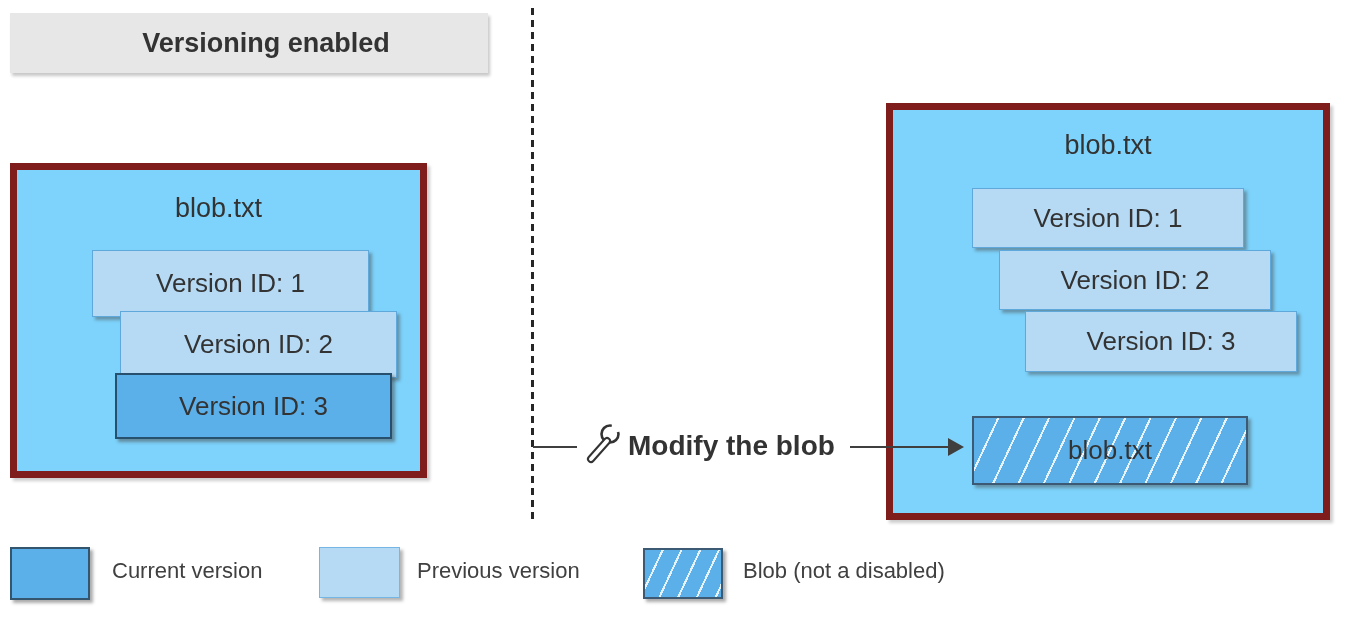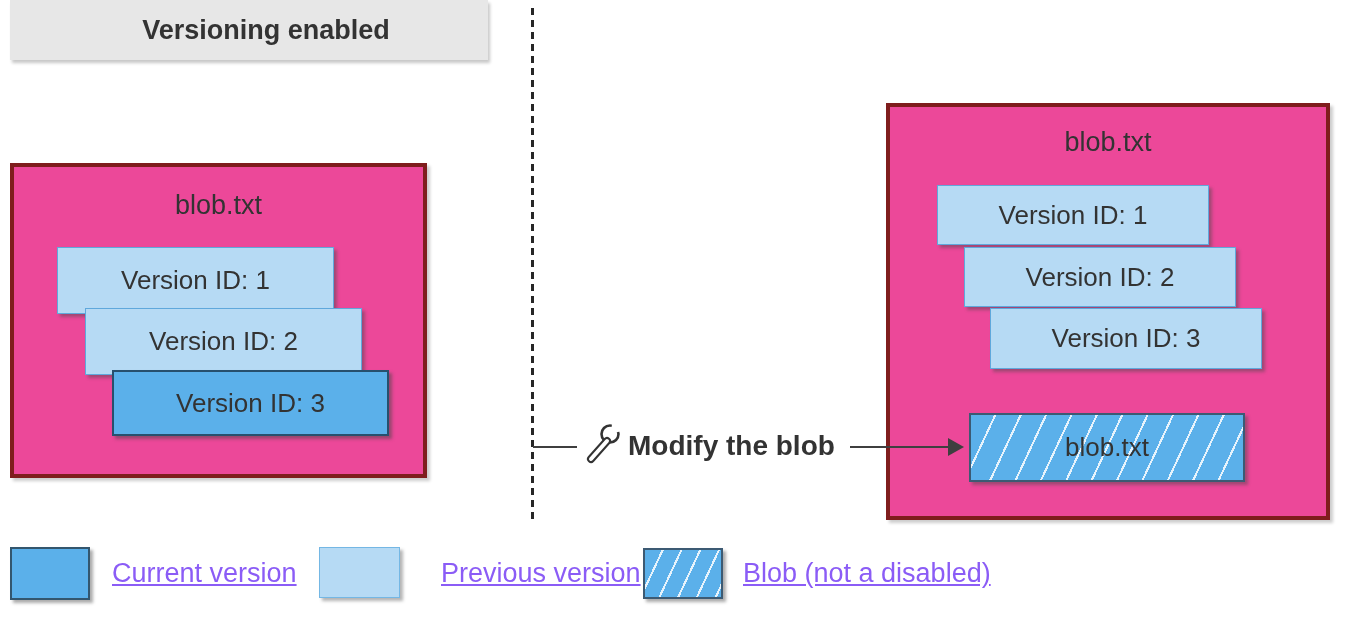--- a/index.html
+++ b/index.html
@@ -14,38 +14,39 @@
     display:flex; align-items:center; justify-content:center;
     font-size:27px; font-weight:700; color:#333333;
   }
 
   .divider {
     width:3px;
     background:repeating-linear-gradient(to bottom,#262626 0 7px,transparent 7px 12px);
   }
 
   .container {
-    background:#ec4899;
-    border:4px solid #7f1d1d;
+    background:#7dd3fc;
+    border:7px solid #7f1d1d;
     box-shadow:3px 3px 3px rgba(0,0,0,0.2);
   }
   .ctitle {
     position:absolute; left:0; right:0; text-align:center;
     font-size:27px; color:#333333;
   }
 
   .vbox {
     position:absolute;
     display:flex; align-items:center; justify-content:center;
     font-size:26px; color:#333333;
   }
   .prev {
     background:#b6daf4;
     border:1px solid #5fa8dc;
     box-shadow:3px 3px 3px rgba(70,70,70,0.45);
+    margin-left:32px;
   }
   .curr {
     background:#5bb0ea;
     border:2px solid #27506e;
     box-shadow:3px 3px 3px rgba(70,70,70,0.5);
   }
   .hatch {
     background-color:#5bb0ea;
     background-image:repeating-linear-gradient(115deg,rgba(255,255,255,0) 0 21px,rgba(255,255,255,0.85) 21px 23px);
     border:2px solid #3c5a73;
@@ -60,36 +61,36 @@
 
   .line { background:#3f3f3f; height:2px; }
   .arrowhead {
     width:0; height:0;
     border-top:9px solid transparent;
     border-bottom:9px solid transparent;
     border-left:16px solid #3f3f3f;
   }
   .action-label { font-size:28px; font-weight:700; color:#333333; white-space:nowrap; }
 
-  .legend-label { font-size:27px; color:#8b5cf6; white-space:nowrap;text-decoration:underline; }
+  .legend-label { font-size:22px; color:#404040; white-space:nowrap; }
   .sw-curr {
     background:#5bb0ea; border:2px solid #33566e;
     box-shadow:3px 3px 3px rgba(70,70,70,0.45);
   }
   .sw-prev {
     background:#b6daf4; border:1px solid #74b7e4;
     box-shadow:3px 3px 3px rgba(70,70,70,0.4);
   }
 </style>
 </head>
 <body>
 
 <div class="page">
 
-  <div class="abs hdr" style="left:10px; top:0; width:478px; height:60px;padding-left:34px;">
+  <div class="abs hdr" style="left:10px; top:13px; width:478px; height:60px;padding-left:34px;">
     <span>Versioning enabled</span>
   </div>
 
   <div class="abs divider" style="left:531px; top:8px; height:512px;"></div>
 
   <div class="abs container" style="left:10px; top:163px; width:417px; height:315px;">
     <div class="ctitle" style="top:23px;">blob.txt</div>
     <div class="vbox prev" style="left:43px; top:80px; width:277px; height:67px;">
       <span>Version ID: 1</span>
     </div>
@@ -128,18 +129,18 @@
 
   <div class="abs action-label" style="left:628px; top:430px;">Modify the blob</div>
 
   <div class="abs line" style="left:850px; top:446px; width:100px;"></div>
   <div class="abs arrowhead" style="left:948px; top:438px;"></div>
 
   <div class="abs sw-curr" style="left:10px; top:547px; width:80px; height:53px;"></div>
   <div class="abs legend-label" style="left:112px; top:558px;">Current version</div>
 
   <div class="abs sw-prev" style="left:319px; top:547px; width:81px; height:51px;"></div>
-  <div class="abs legend-label" style="left:417px; top:558px;margin-left:24px;">Previous version</div>
+  <div class="abs legend-label" style="left:417px; top:558px;">Previous version</div>
 
   <div class="abs hatch-small" style="left:643px; top:548px; width:80px; height:51px;"></div>
   <div class="abs legend-label" style="left:743px; top:558px;">Blob (not a disabled)</div>
 
 </div>
 
 </body></html>

